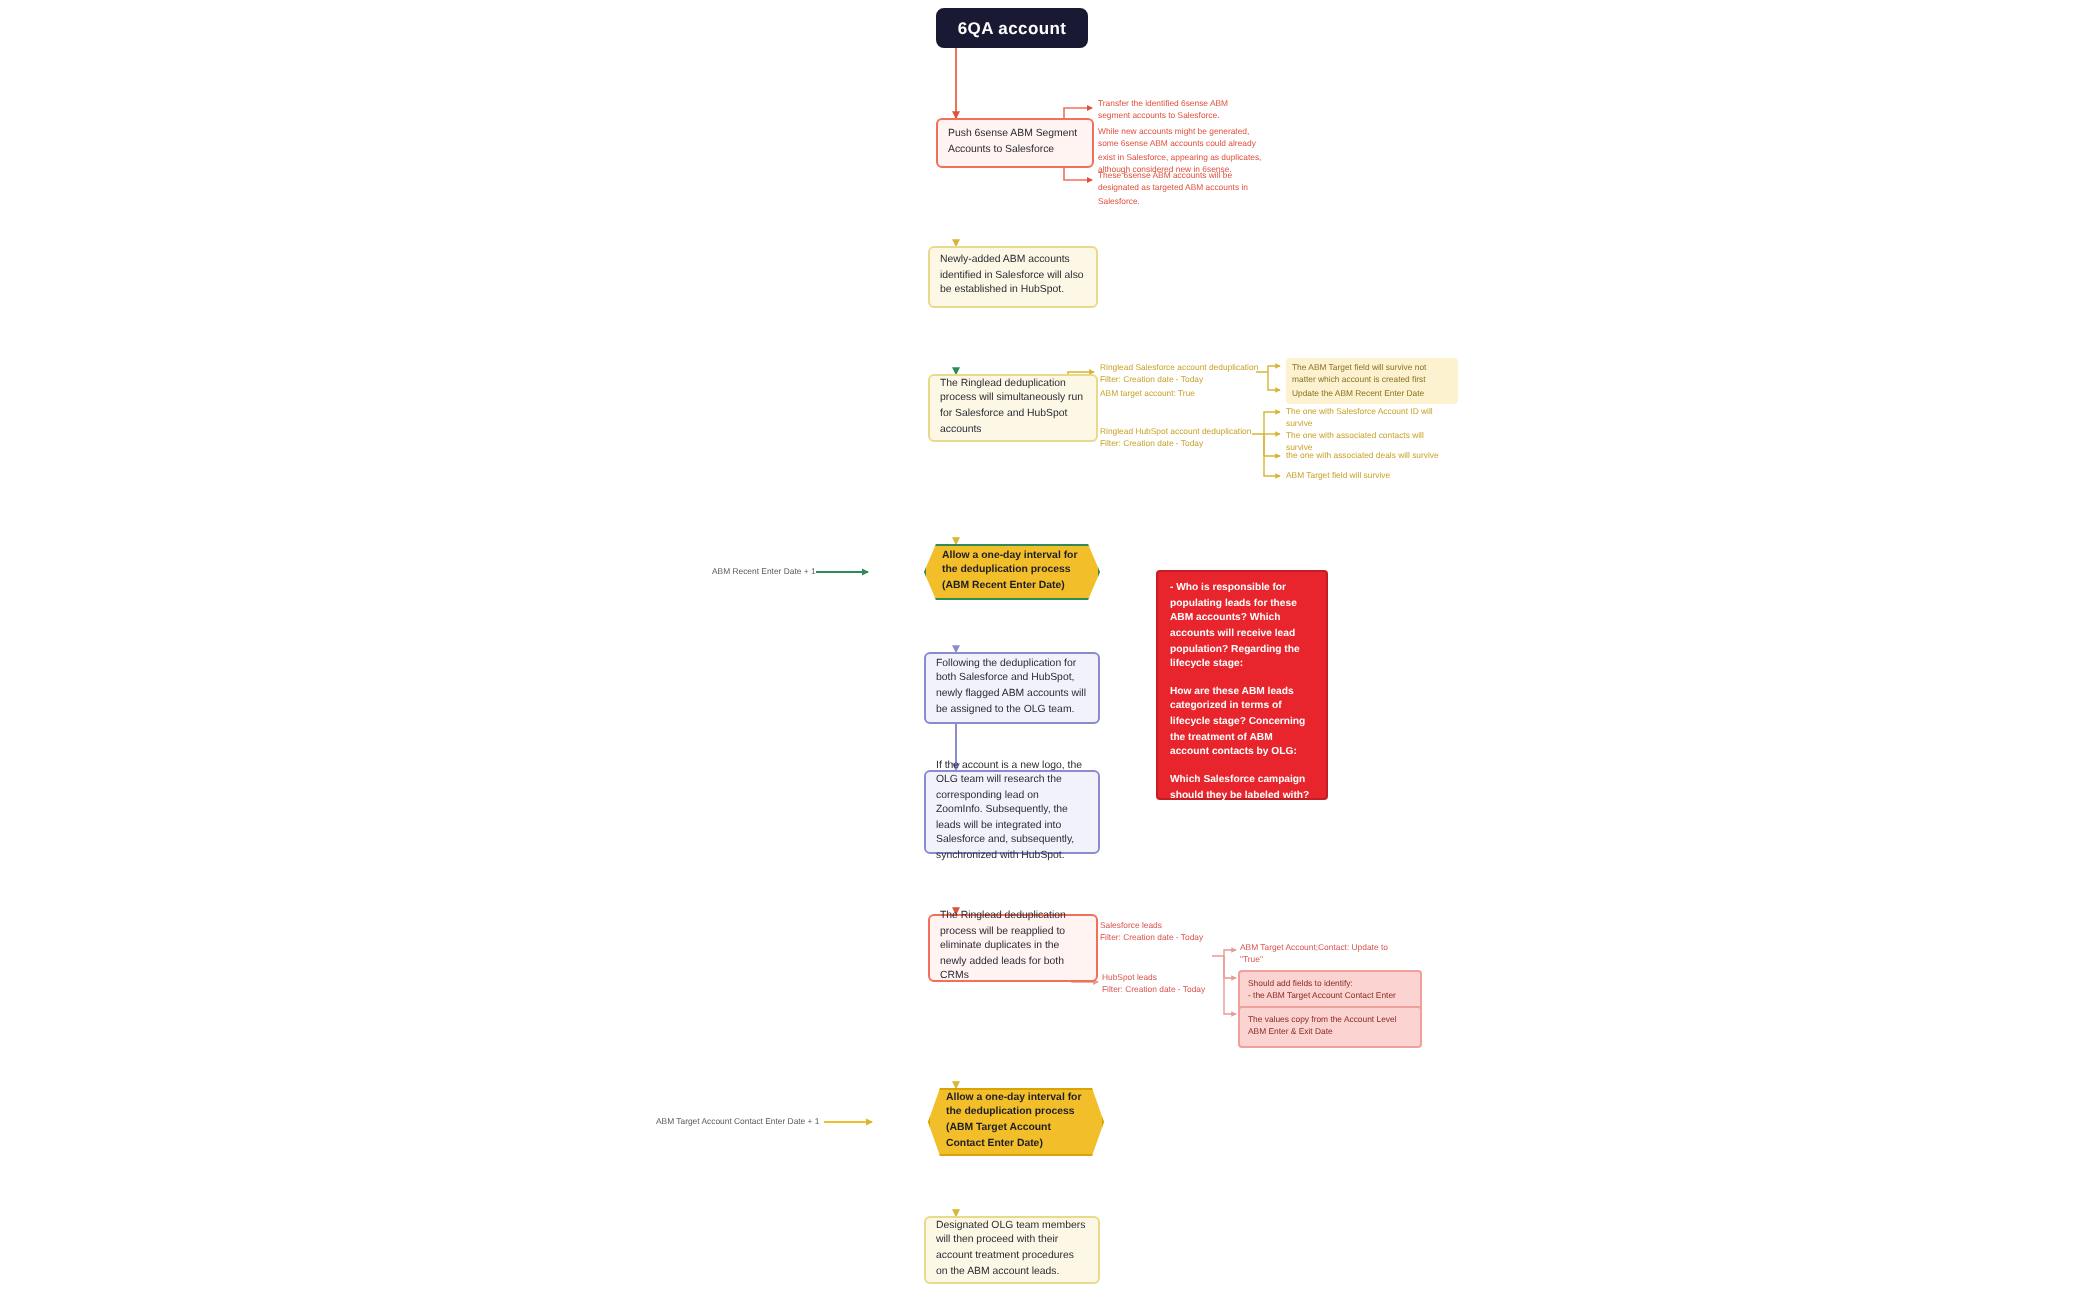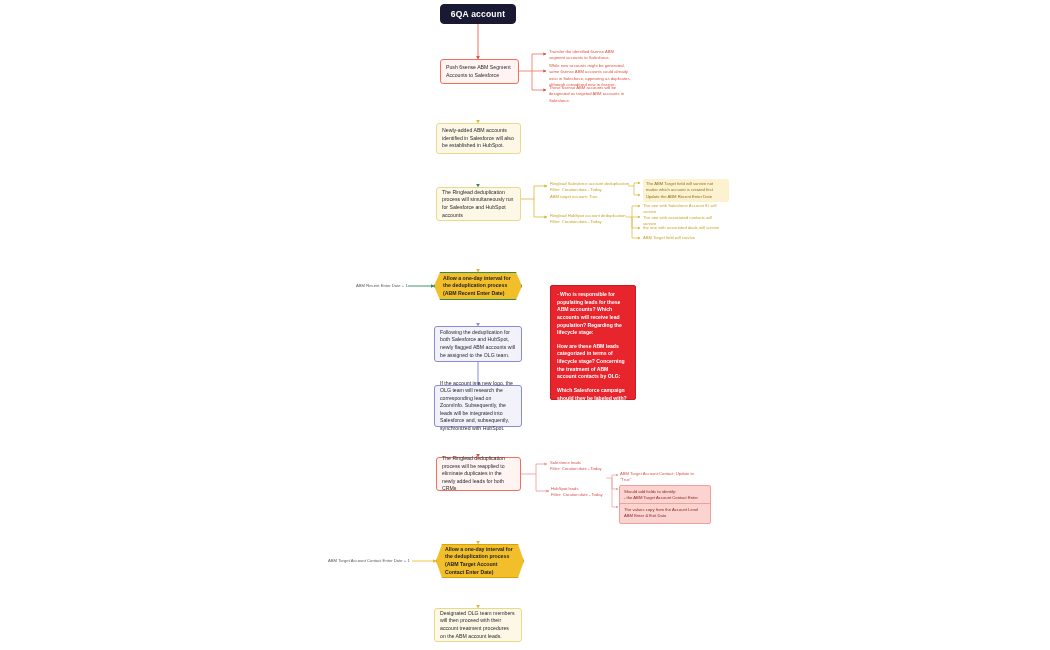--- a/index.html
+++ b/index.html
@@ -4,21 +4,21 @@
 <style>
   html,body{margin:0;padding:0;}
   body{
     width:1050px;height:650px;background:#ffffff;
     font-family:"Liberation Sans", sans-serif;
     overflow:hidden;position:relative;
   }
   #canvas{position:absolute;left:0;top:0;width:1050px;height:650px;}
   svg.edges{position:absolute;left:0;top:0;width:1050px;height:650px;pointer-events:none;}
 
-  .node{position:absolute;box-sizing:border-box;}
+  .node{position:absolute;box-sizing:border-box;margin-left:28px;}
 
   
   .title-node{
     left:440px;top:4px;width:76px;height:20px;
     background:#191933;border:1px solid #191933;border-radius:4px;
     color:#ffffff;font-weight:bold;font-size:8.5px;
     display:flex;align-items:center;justify-content:center;
     letter-spacing:.2px;
   }
 

